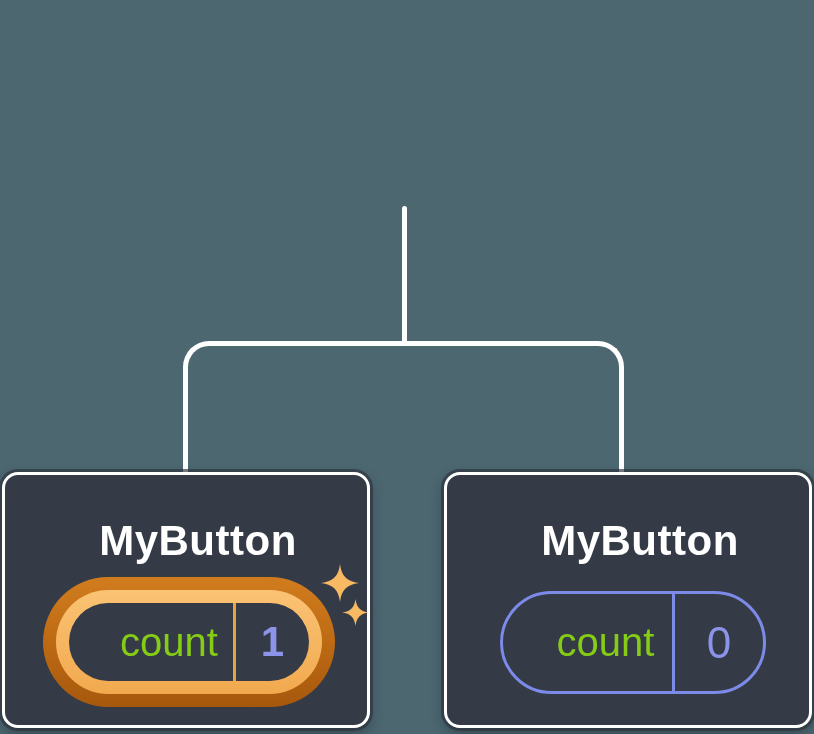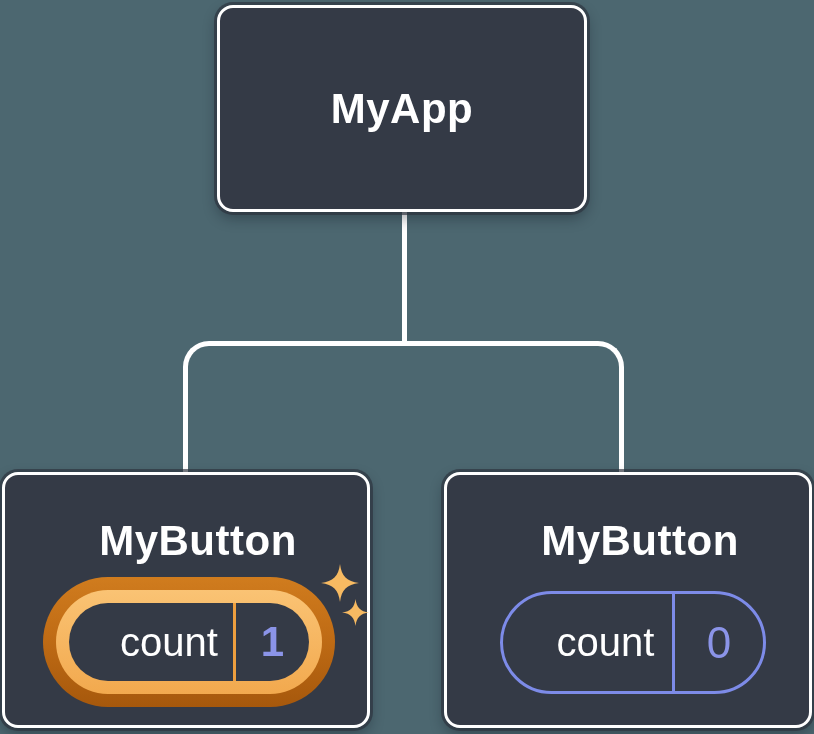--- a/index.html
+++ b/index.html
@@ -57,39 +57,36 @@
   .divider-orange{width:3px;background:#EE9F3F;}
   
   .pill-plain{
     position:absolute;left:53px;top:116px;width:266px;height:103px;
     border:3px solid #7D8BE8;border-radius:52px;box-sizing:border-box;
     display:flex;align-items:stretch;overflow:hidden;
   }
   .seg-name-plain{width:169px;display:flex;align-items:center;justify-content:center;}
   .divider-purple{width:3px;background:#7D8BE8;}
   
-  .state-text{color:#ffffff;font-size:40px;font-weight:400;margin-left:36px;}
+  .state-text{color:#84cc16;font-size:40px;font-weight:400;margin-left:36px;}
   .state-value-bold{color:#8B94E8;font-size:42px;font-weight:700;}
   .state-value-plain{color:#8B94E8;font-size:44px;font-weight:400;}
   
   .sparkle{position:absolute;z-index:5;}
   .sparkle-large{left:316px;top:89px;width:38px;height:38px;}
   .sparkle-small{left:337px;top:124px;width:27px;height:27px;}
 </style>
 </head>
 <body>
 
 <div class="stage">
 
   <div class="connector-stem"></div>
   <div class="connector-bracket"></div>
 
-  <div class="node node-root">
-    <span class="node-label">MyApp</span>
-  </div>
 
   <div class="node node-child-left">
     <div class="node-label child-label">MyButton</div>
 
     <div class="pill-fancy">
       <div class="pill-mid">
         <div class="pill-inner">
           <div class="seg-name">
             <span class="state-text">count</span>
           </div>

